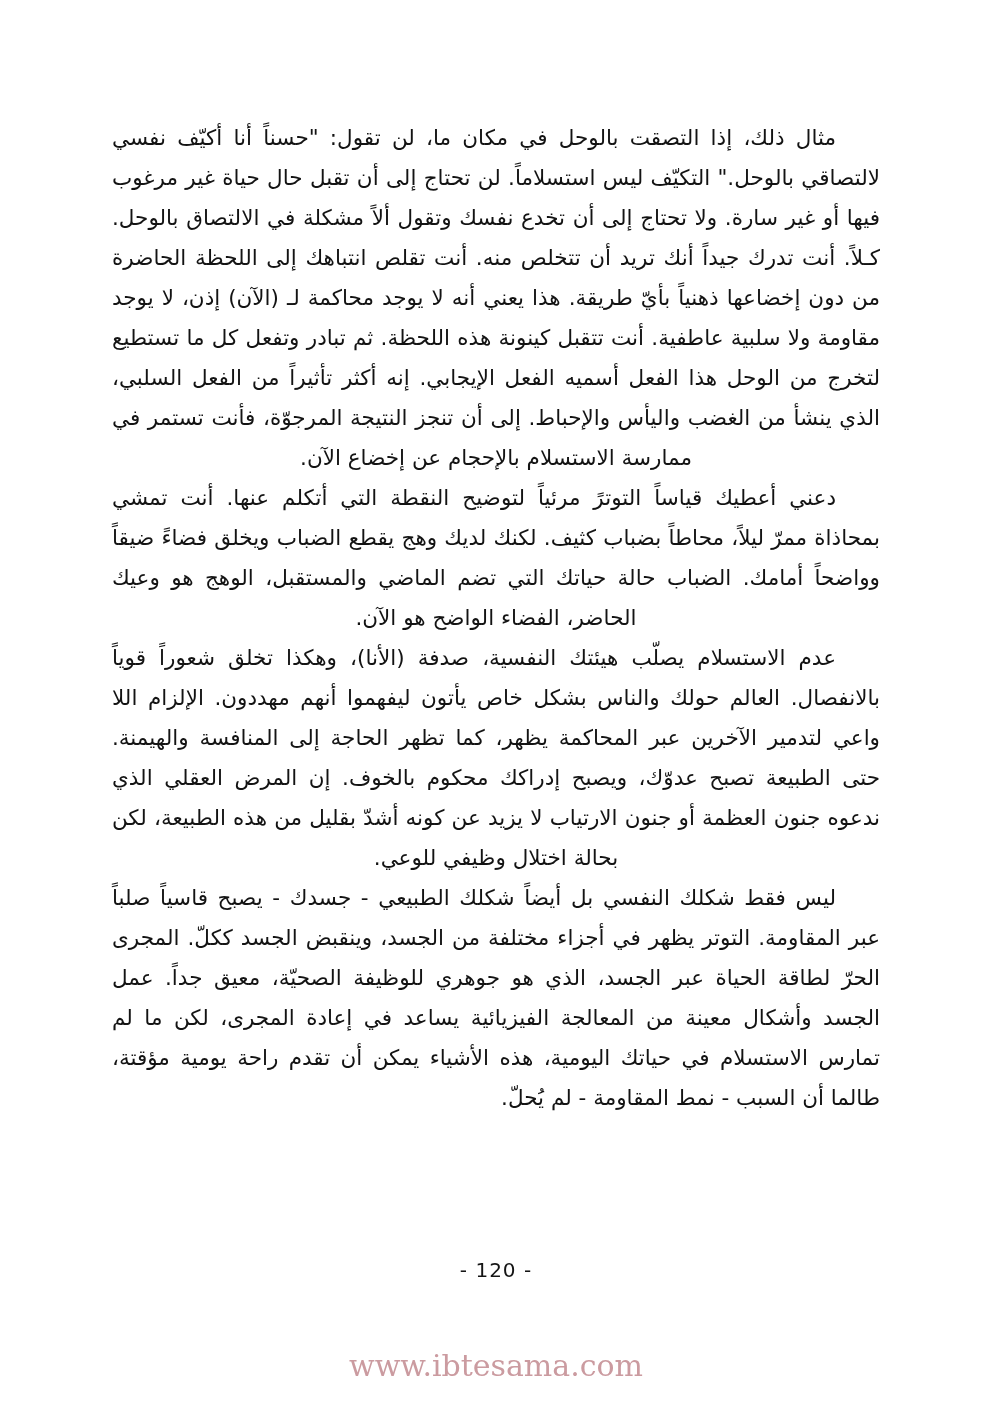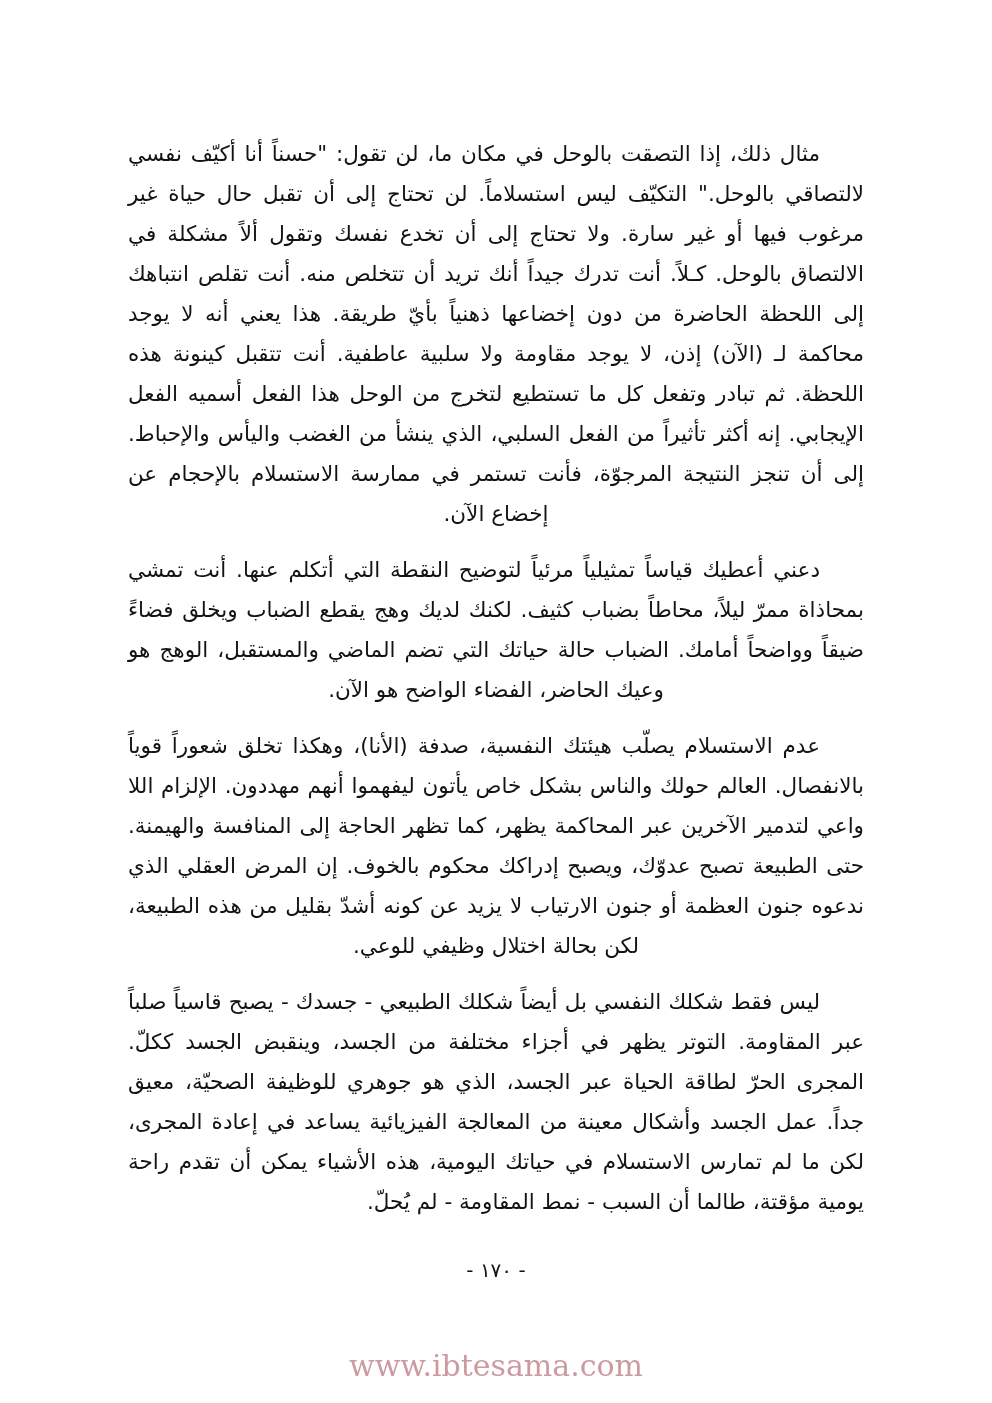--- a/index.html
+++ b/index.html
@@ -24,21 +24,21 @@
     direction: rtl;
     text-align: justify;
     text-justify: inter-word;
     color: #131313;
     font-size: 21.5px;
     line-height: 40px;
     font-family: "DejaVu Sans", "Liberation Sans", sans-serif;
     -webkit-font-smoothing: none;
   }
   .para {
-    margin: 16px;
+    margin: 0;
     text-align: justify;
     text-align-last: center;
     text-indent: 44px;
   }
   .para.last-right {
     text-align-last: right;
   }
   .para + .para {
     margin-top: 0;
   }
@@ -68,22 +68,22 @@
     white-space: nowrap;
   }
 </style>
 </head>
 <body>
 
 <div class="page">
 
   <div class="text-body">
     <p class="para">مثال ذلك، إذا التصقت بالوحل في مكان ما، لن تقول: "حسناً أنا أكيّف نفسي لالتصاقي بالوحل." التكيّف ليس استسلاماً. لن تحتاج إلى أن تقبل حال حياة غير مرغوب فيها أو غير سارة. ولا تحتاج إلى أن تخدع نفسك وتقول ألاً مشكلة في الالتصاق بالوحل. كـلاً. أنت تدرك جيداً أنك تريد أن تتخلص منه. أنت تقلص انتباهك إلى اللحظة الحاضرة من دون إخضاعها ذهنياً بأيّ طريقة. هذا يعني أنه لا يوجد محاكمة لـ (الآن) إذن، لا يوجد مقاومة ولا سلبية عاطفية. أنت تتقبل كينونة هذه اللحظة. ثم تبادر وتفعل كل ما تستطيع لتخرج من الوحل هذا الفعل أسميه الفعل الإيجابي. إنه أكثر تأثيراً من الفعل السلبي، الذي ينشأ من الغضب واليأس والإحباط. إلى أن تنجز النتيجة المرجوّة، فأنت تستمر في ممارسة الاستسلام بالإحجام عن إخضاع الآن.</p>
-    <p class="para">دعني أعطيك قياساً تمثيلياً مرئياً لتوضيح النقطة التي أتكلم عنها. أنت تمشي بمحاذاة ممرّ ليلاً، محاطاً بضباب كثيف. لكنك لديك وهج يقطع الضباب ويخلق فضاءً ضيقاً وواضحاً أمامك. الضباب حالة حياتك التي تضم الماضي والمستقبل، الوهج هو وعيك الحاضر، الفضاء الواضح هو الآن.</p>
+    <p class="para">دعني أعطيك قياساً التوترً مرئياً لتوضيح النقطة التي أتكلم عنها. أنت تمشي بمحاذاة ممرّ ليلاً، محاطاً بضباب كثيف. لكنك لديك وهج يقطع الضباب ويخلق فضاءً ضيقاً وواضحاً أمامك. الضباب حالة حياتك التي تضم الماضي والمستقبل، الوهج هو وعيك الحاضر، الفضاء الواضح هو الآن.</p>
     <p class="para">عدم الاستسلام يصلّب هيئتك النفسية، صدفة (الأنا)، وهكذا تخلق شعوراً قوياً بالانفصال. العالم حولك والناس بشكل خاص يأتون ليفهموا أنهم مهددون. الإلزام اللا واعي لتدمير الآخرين عبر المحاكمة يظهر، كما تظهر الحاجة إلى المنافسة والهيمنة. حتى الطبيعة تصبح عدوّك، ويصبح إدراكك محكوم بالخوف. إن المرض العقلي الذي ندعوه جنون العظمة أو جنون الارتياب لا يزيد عن كونه أشدّ بقليل من هذه الطبيعة، لكن بحالة اختلال وظيفي للوعي.</p>
     <p class="para last-right">ليس فقط شكلك النفسي بل أيضاً شكلك الطبيعي - جسدك - يصبح قاسياً صلباً عبر المقاومة. التوتر يظهر في أجزاء مختلفة من الجسد، وينقبض الجسد ككلّ. المجرى الحرّ لطاقة الحياة عبر الجسد، الذي هو جوهري للوظيفة الصحيّة، معيق جداً. عمل الجسد وأشكال معينة من المعالجة الفيزيائية يساعد في إعادة المجرى، لكن ما لم تمارس الاستسلام في حياتك اليومية، هذه الأشياء يمكن أن تقدم راحة يومية مؤقتة، طالما أن السبب - نمط المقاومة - لم يُحلّ.</p>
   </div>
 
-  <div class="page-number">- ١٧٠ -</div>
+  <div class="page-number">- 120 -</div>
 
   <div class="watermark">www.ibtesama.com</div>
 
 </div>
 
 </body></html>

